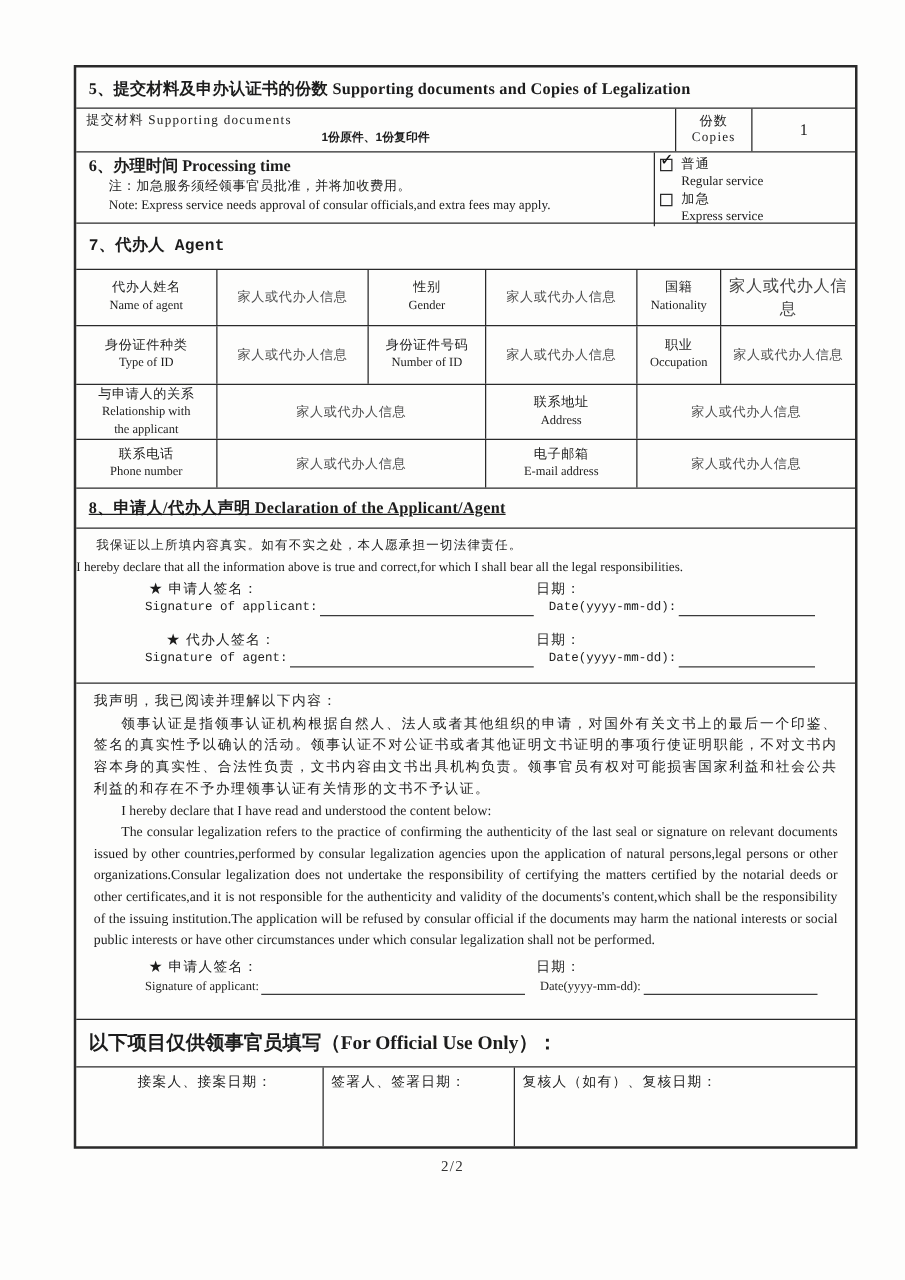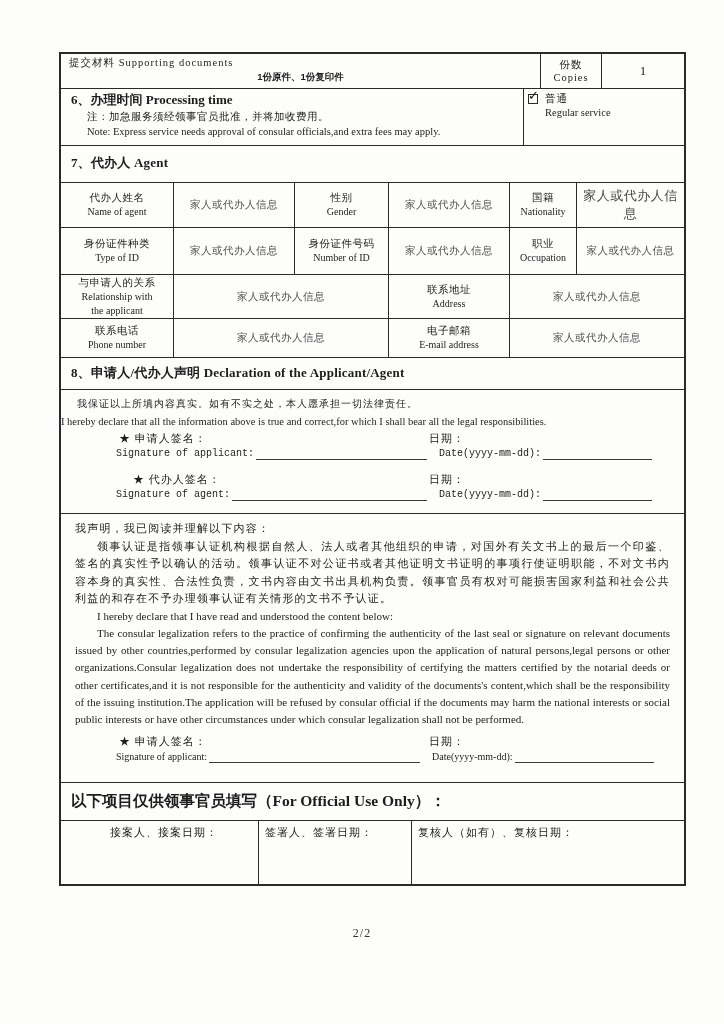--- a/index.html
+++ b/index.html
@@ -37,32 +37,32 @@
   .proc-title { font-weight:bold; font-size:13px; }
   .proc-note { font-size:10.5px; padding-left:16px; line-height:15px; letter-spacing:0.5px; }
   .proc-note-en { font-size:10.5px; padding-left:16px; line-height:15px; }
   .opts { padding:3px 2px 0 4px; font-size:10.5px; }
   .opt { display:grid; grid-template-columns:17px 1fr; line-height:13.5px; margin-bottom:1px; }
   .cb { position:relative; width:10px; height:10px; border:1px solid #2a2a2a; margin-top:2px; }
   .cb .tick { position:absolute; left:-1px; top:-6px; font-size:13px; font-weight:bold; color:#111; font-family:"DejaVu Sans",sans-serif; }
   .opt-zh { letter-spacing:1px; }
 
   
-  .r-s7head { height:37px; }
+  .r-s7head { height:37px;font-family:Liberation Mono, monospace; }
   .r-a1 { height:45px; } .r-a2 { height:47px; } .r-a3 { height:44px; } .r-a4 { height:39px; }
   .g-a12 { grid-template-columns:113px 121px 94px 121px 67px 1fr; }
   .g-a34 { grid-template-columns:113px 215px 121px 1fr; }
   .lbl { font-size:10.5px; line-height:14px; letter-spacing:0.5px; }
   .lbl .en { font-size:10px; letter-spacing:0; }
   .val { color:#4f4f4f; font-size:10.5px; letter-spacing:0.5px; }
   .val-big { font-size:13px; color:#454545; letter-spacing:0.5px; }
 
   
   .r-s8head { height:32px; }
-  .r-s8head .sec-title { padding-top:6px; }
+  .r-s8head .sec-title { padding-top:6px;text-decoration:underline; }
   .r-s8body { height:124px; padding-top:5px; }
   .ln-zh { font-size:10px; padding-left:16px; line-height:18px; letter-spacing:1px; }
   .ln-en { font-size:10.5px; line-height:17px; }
   .starrow { display:flex; padding-left:58px; font-size:11px; line-height:16px; letter-spacing:1px; }
   .starrow .left { width:310px; }
   .sigrow { display:flex; padding:0 30px 0 55px; font-size:10.5px; line-height:16px; }
   .sigrow.mono { font-family:"Liberation Mono","DejaVu Sans Mono",monospace; font-size:10px; }
   .sigrow .left { width:313px; display:flex; margin-right:10px; }
   .sigrow .right { flex:1; display:flex; }
   .line { flex:1; border-bottom:1px solid #3a3a3a; margin:0 2px 2px 2px; }
@@ -85,20 +85,23 @@
   .off-cell { padding:4px 6px; font-size:11px; letter-spacing:1px; }
 
   .footer { position:absolute; top:926px; left:0; width:100%; text-align:center; font-size:12px; color:#333; letter-spacing:1px; }
 </style>
 </head>
 <body>
 
 <div class="page">
   <div class="form">
 
+    <div class="row">
+      <div class="sec-title">5、提交材料及申办认证书的份数 Supporting documents and Copies of Legalization</div>
+    </div>
 
     <div class="row r-docs">
       <div class="grid g-docs">
         <div class="cell docs-main">
           <div class="docs-label">提交材料 Supporting documents</div>
           <div class="docs-value">1份原件、1份复印件</div>
         </div>
         <div class="cell vcenter copies-cell">
           <div>份数</div>
           <div>Copies</div>
@@ -115,20 +118,27 @@
           <div class="proc-note-en">Note: Express service needs approval of consular officials,and extra fees may apply.</div>
         </div>
         <div class="cell opts">
           <div class="opt">
             <span class="cb">
                 <span class="tick">✓</span>
               </span>
             <span>
               <span class="opt-zh">普通</span><br>
               <span>Regular service</span>
+            </span>
+          </div>
+          <div class="opt">
+            <span class="cb"></span>
+            <span>
+              <span class="opt-zh">加急</span><br>
+              <span>Express service</span>
             </span>
           </div>
         </div>
       </div>
     </div>
 
     <div class="row r-s7head">
       <div class="sec-title">7、代办人  Agent</div>
     </div>
 

